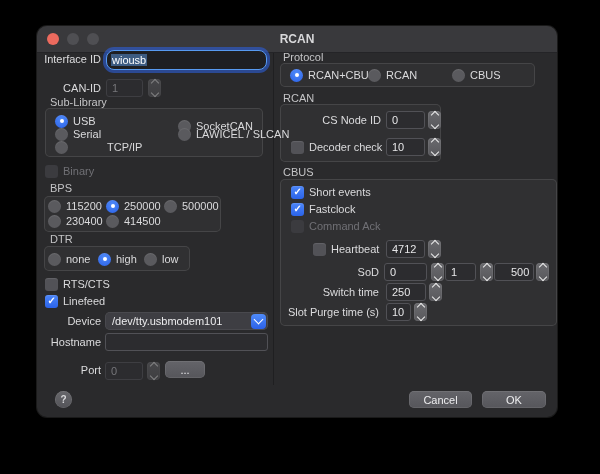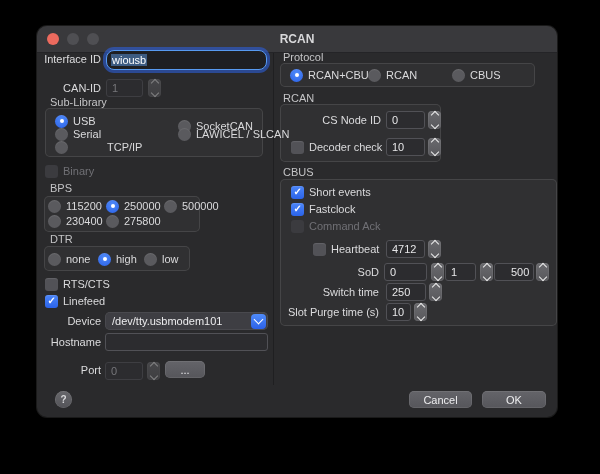--- a/index.html
+++ b/index.html
@@ -161,40 +161,40 @@
       <span class="olabel">TCP/IP</span>
     </span>
   </div>
 
   <span class="ctl disabled" style="left:8px; top:138px;">
     <span class="checkbox"></span>
     <span class="olabel">Binary</span>
   </span>
 
   <span class="seclbl" style="left:13px; top:156px;">BPS</span>
-  <div class="box" style="left:7px; top:170px; width:156px; height:36px;">
+  <div class="box" style="left:7px; top:170px; width:177px; height:36px;">
     <span class="ctl" style="left:3px; top:2px;">
       <span class="radio"></span>
       <span class="olabel">115200</span>
     </span>
     <span class="ctl" style="left:61px; top:2px;">
       <span class="radio on"></span>
       <span class="olabel">250000</span>
     </span>
     <span class="ctl" style="left:119px; top:2px;">
       <span class="radio"></span>
       <span class="olabel">500000</span>
     </span>
     <span class="ctl" style="left:3px; top:17px;">
       <span class="radio"></span>
       <span class="olabel">230400</span>
     </span>
     <span class="ctl" style="left:61px; top:17px;">
       <span class="radio"></span>
-      <span class="olabel">275800</span>
+      <span class="olabel">414500</span>
     </span>
   </div>
 
   <span class="seclbl" style="left:13px; top:207px;">DTR</span>
   <div class="box" style="left:7px; top:220px; width:146px; height:25px;">
     <span class="ctl" style="left:3px; top:5px;">
       <span class="radio"></span>
       <span class="olabel">none</span>
     </span>
     <span class="ctl" style="left:53px; top:5px;">

